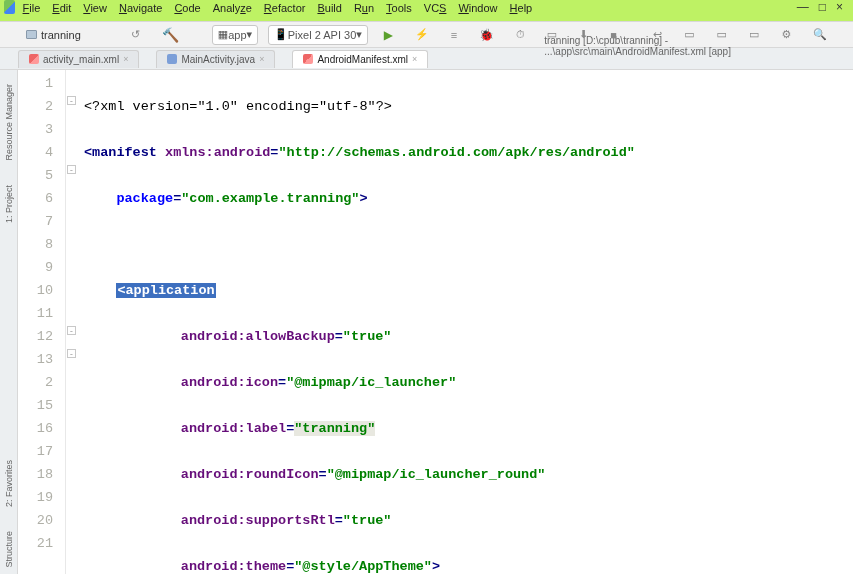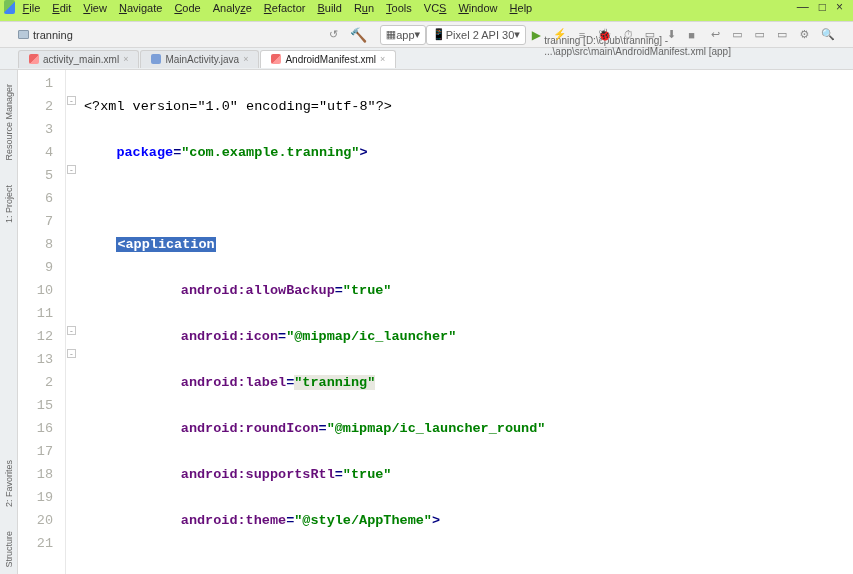--- a/index.html
+++ b/index.html
@@ -45,22 +45,22 @@
       padding: 0 6px;
       color: #333;
       font-size: 12px;
     }
     .toolbar {
       display: flex;
       align-items: center;
       height: 26px;
       background: #f2f2f2;
       border-bottom: 1px solid #d8d8d8;
-      padding: 0 12px;
-      gap: 0;
+      padding: 0 20px;
+      gap: 10px;
     }
     .toolbar .crumb {
       display: flex;
       align-items: center;
       gap: 4px;
       padding: 2px 6px;
       color: #333;
       font-size: 11px;
     }
     .toolbar .folder-icon {
@@ -87,21 +87,21 @@
     .play-icon { color: #5aa02c; font-size: 12px; }
     .debug-icon { color: #5aa02c; font-size: 12px; }
     .tiny-icon { font-size: 11px; color: #888; }
     .tabs {
       display: flex;
       align-items: center;
       height: 22px;
       background: #eceff1;
       border-bottom: 1px solid #d8d8d8;
       padding-left: 18px;
-      gap: 1px;
+      gap: 17px;
     }
     .tab {
       display: flex;
       align-items: center;
       gap: 4px;
       padding: 3px 10px;
       font-size: 10px;
       color: #555;
       background: #e4e7ea;
       border: 1px solid #d0d0d0;
@@ -337,20 +337,21 @@
         <div class="ln">21</div>
       </div>
       <div class="fold-gutter">
         <div class="fold" style="top:26px">-</div>
         <div class="fold" style="top:95px">-</div>
         <div class="fold" style="top:256px">-</div>
         <div class="fold" style="top:279px">-</div>
       </div>
       <div class="code">
 <div class="line"><span class="pi">&lt;?xml version="1.0" encoding="utf-8"?&gt;</span></div>
+<div class="line"><span class="delim">&lt;</span><span class="tag">manifest</span> <span class="ns">xmlns:android</span><span class="delim">=</span><span class="ns-uri">"http://schemas.android.com/apk/res/android"</span></div>
 <div class="line">    <span class="attr">package</span><span class="delim">=</span><span class="val">"com.example.tranning"</span><span class="delim">&gt;</span></div>
 <div class="line"></div>
 <div class="line">    <span class="sel-highlight"><span class="delim">&lt;</span><span class="tag">application</span></span></div>
 <div class="line">        <span class="attr-ns">android:allowBackup</span><span class="delim">=</span><span class="val">"true"</span></div>
 <div class="line">        <span class="attr-ns">android:icon</span><span class="delim">=</span><span class="val">"@mipmap/ic_launcher"</span></div>
 <div class="line">        <span class="attr-ns">android:label</span><span class="delim">=</span><span class="val soft-hl">"tranning"</span></div>
 <div class="line">        <span class="attr-ns">android:roundIcon</span><span class="delim">=</span><span class="val">"@mipmap/ic_launcher_round"</span></div>
 <div class="line">        <span class="attr-ns">android:supportsRtl</span><span class="delim">=</span><span class="val">"true"</span></div>
 <div class="line">        <span class="attr-ns">android:theme</span><span class="delim">=</span><span class="val">"@style/AppTheme"</span><span class="delim">&gt;</span></div>
 

